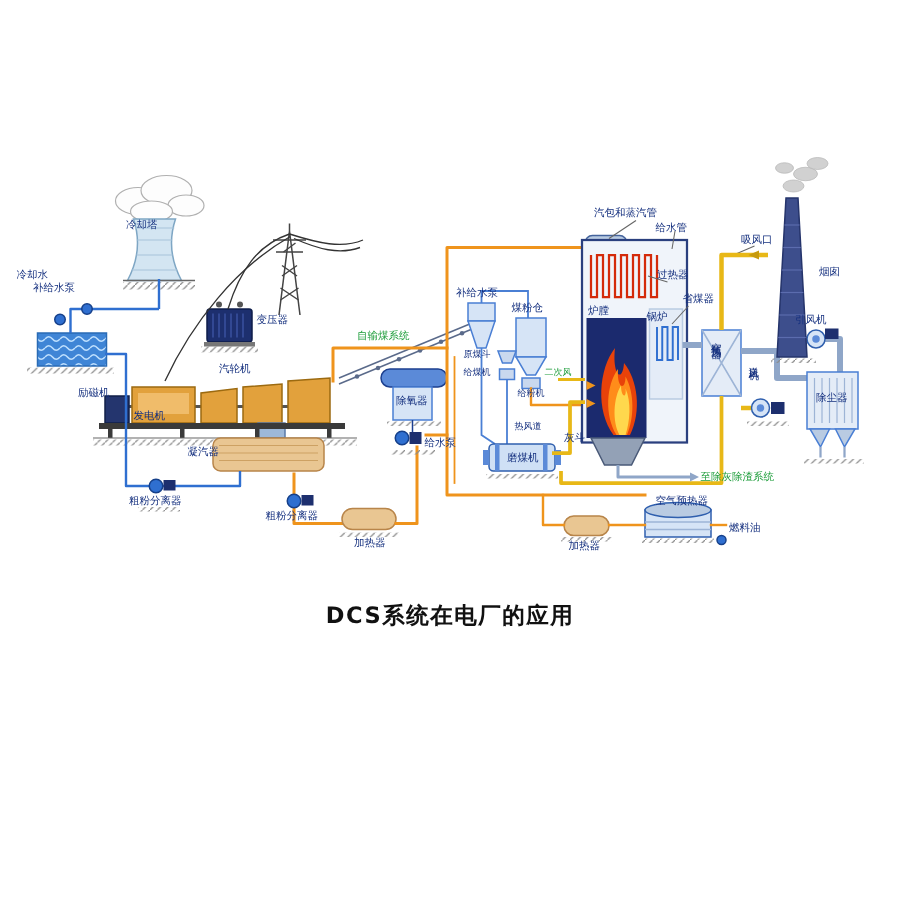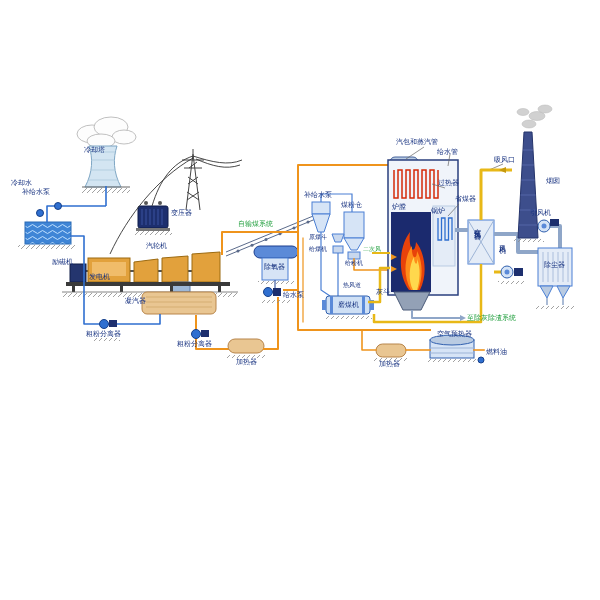--- a/index.html
+++ b/index.html
@@ -357,14 +357,15 @@
 <div class="lbl" style="left:494px;top:156px">吸风口</div>
 <div class="lbl" style="left:546px;top:177px">烟囱</div>
 <div class="lbl" style="left:530px;top:209px">引风机</div>
 <div class="lbl" style="left:544px;top:261px">除尘器</div>
 <div class="lbl" style="left:376px;top:288px">灰斗</div>
 <div class="lbl green" style="left:467px;top:314px">至除灰除渣系统</div>
 <div class="lbl" style="left:437px;top:330px">空气预热器</div>
 <div class="lbl" style="left:486px;top:348px">燃料油</div>
 <div class="lbl" style="left:379px;top:360px">加热器</div>
 
+<div class="title">DCS系统在电厂的应用</div>
 
 </div>
 
 </body></html>

